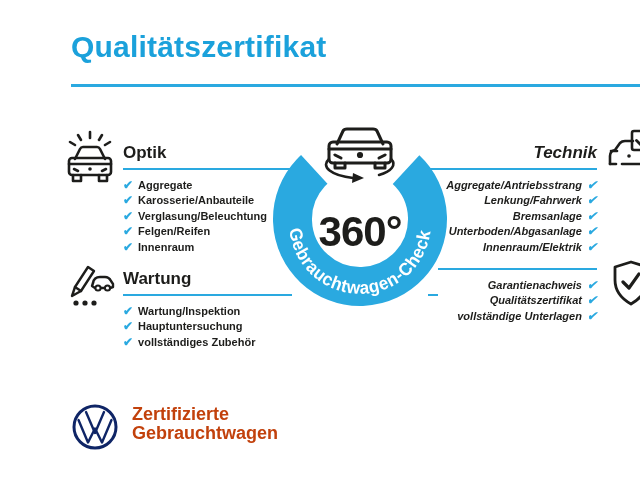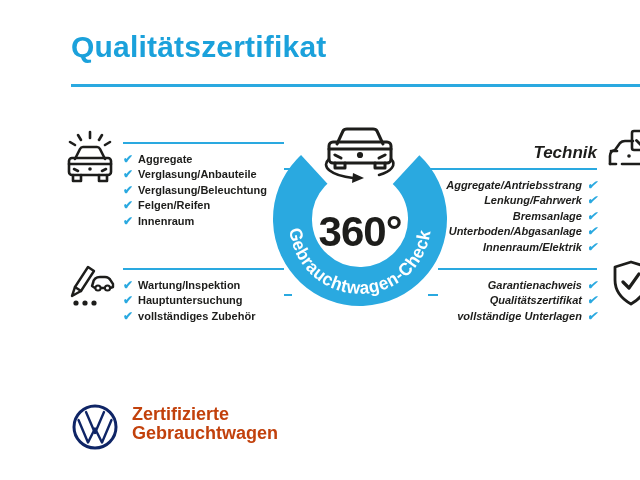--- a/index.html
+++ b/index.html
@@ -100,46 +100,48 @@
     <rect x="27" y="2" width="19" height="19" rx="2" fill="#ffffff" class="stroke" stroke-width="2.6"></rect>
     <path d="M31.5 11.5 L36 16 L43 6.5" class="stroke" stroke-width="2.8"></path>
   </svg>
 
   <svg id="icon-garantie" class="icon" width="40" height="46" viewBox="0 0 40 46">
     <path d="M20 2 L36 7 L36 20 Q36 35 20 44 Q4 35 4 20 L4 7 Z" class="stroke" stroke-width="2.8"></path>
     <path d="M12 22 L18 28 L28 14" class="stroke" stroke-width="3.2"></path>
   </svg>
 
   <div id="sec-optik" class="sec left">
+    <h2>Optik</h2>
     <div class="rule"></div>
     <ul>
         <li>
           <span class="chk">✔</span>
           <span class="lbl">Aggregate</span>
         </li>
         <li>
           <span class="chk">✔</span>
-          <span class="lbl">Verglasung/Anbauteile</span>
+          <span class="lbl">Karosserie/Anbauteile</span>
         </li>
         <li>
           <span class="chk">✔</span>
           <span class="lbl">Verglasung/Beleuchtung</span>
         </li>
         <li>
           <span class="chk">✔</span>
           <span class="lbl">Felgen/Reifen</span>
         </li>
         <li>
           <span class="chk">✔</span>
           <span class="lbl">Innenraum</span>
         </li>
       </ul>
   </div>
 
   <div id="sec-wartung" class="sec left">
+    <h2>Wartung</h2>
     <div class="rule"></div>
     <ul>
         <li>
           <span class="chk">✔</span>
           <span class="lbl">Wartung/Inspektion</span>
         </li>
         <li>
           <span class="chk">✔</span>
           <span class="lbl">Hauptuntersuchung</span>
         </li>

